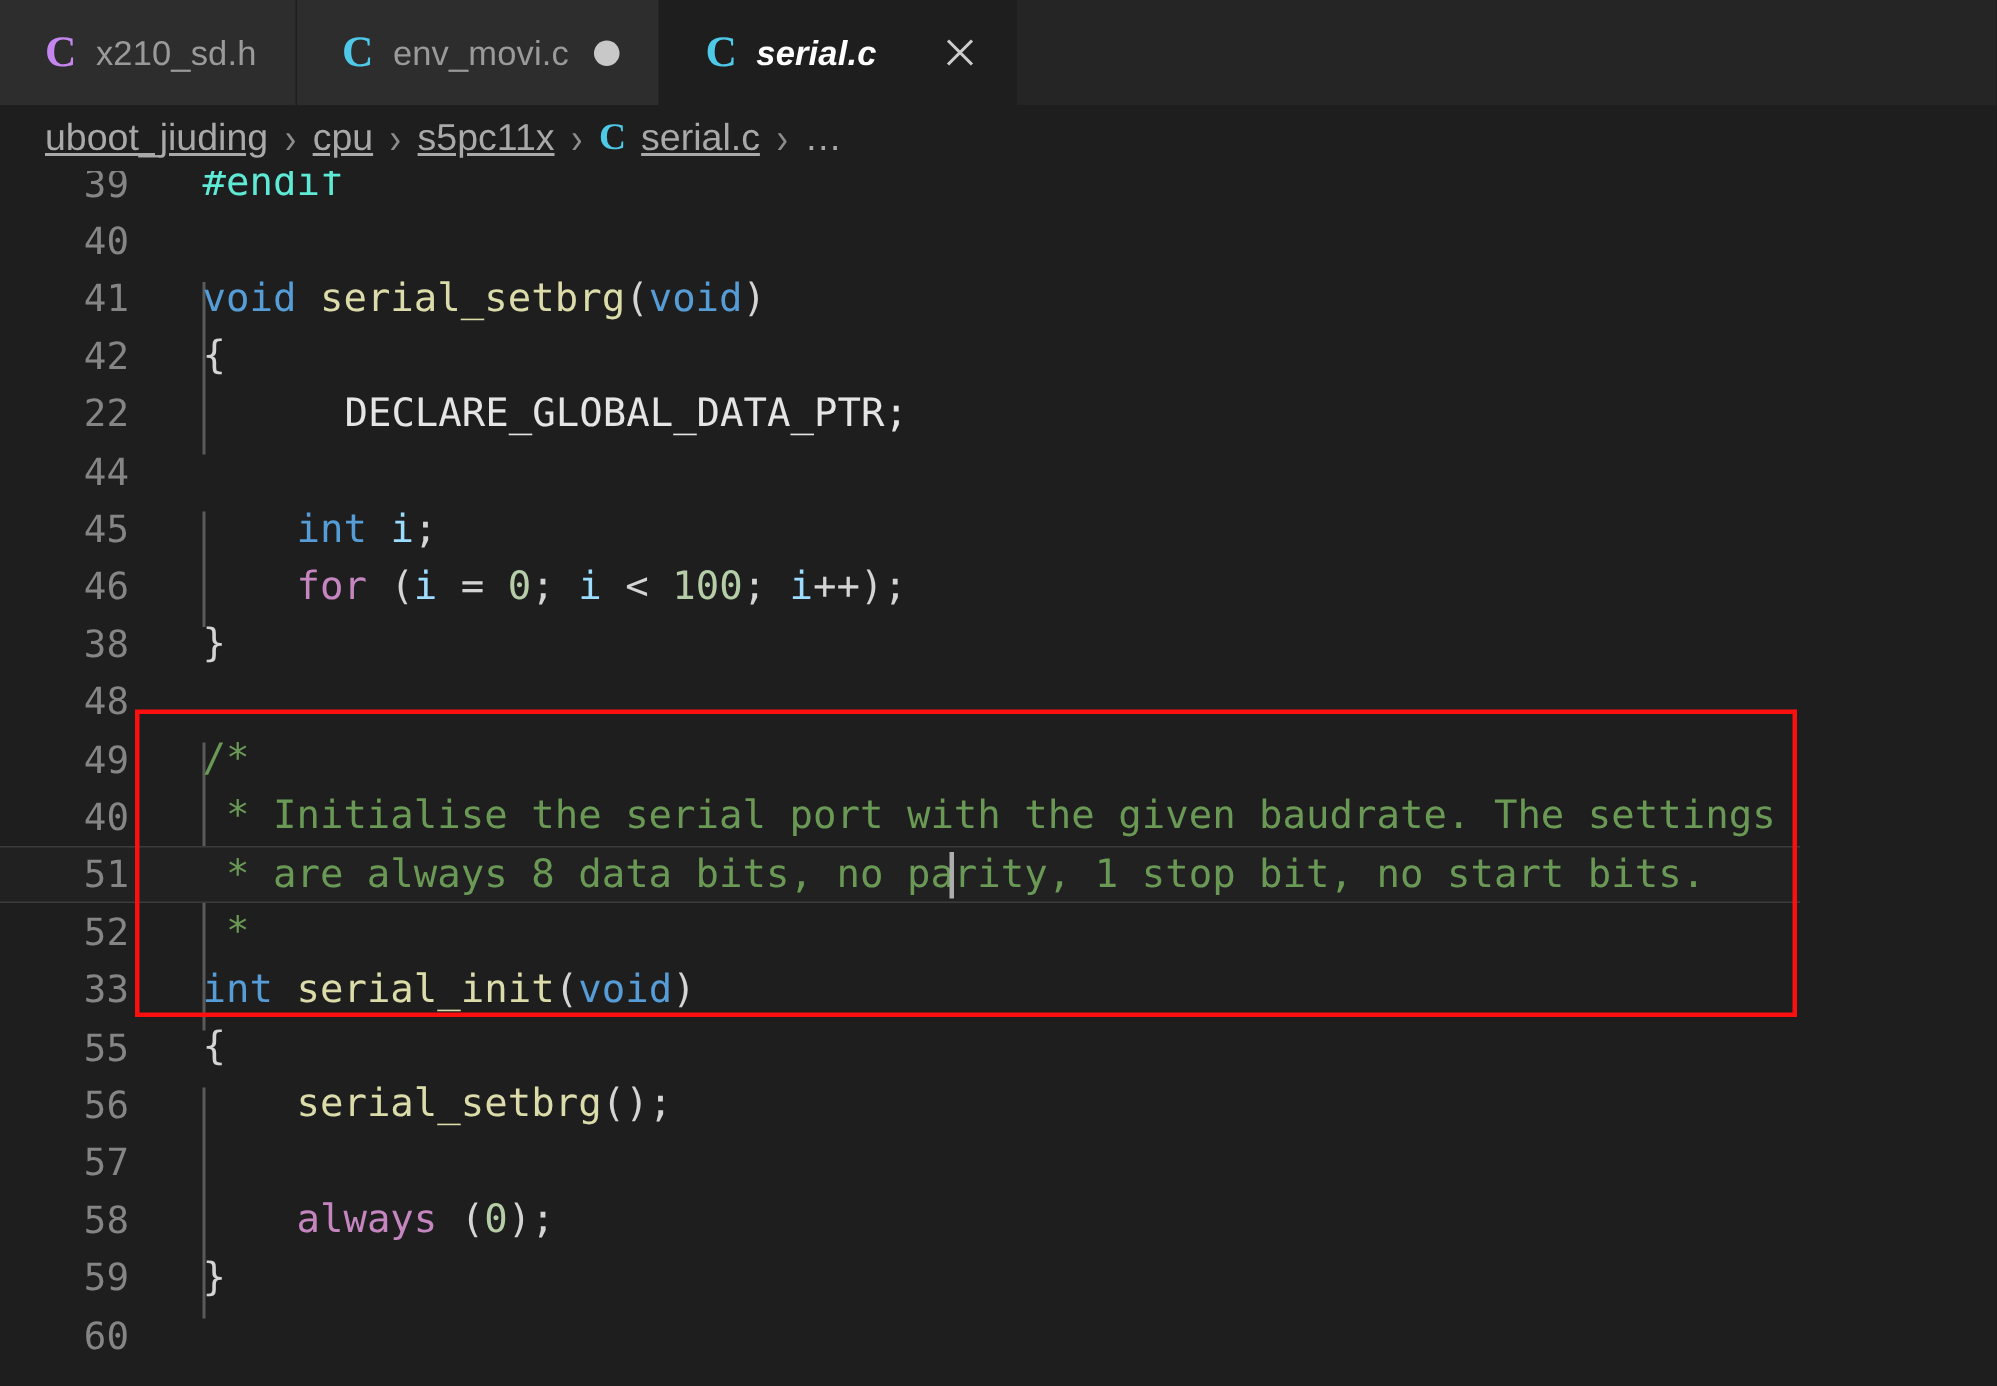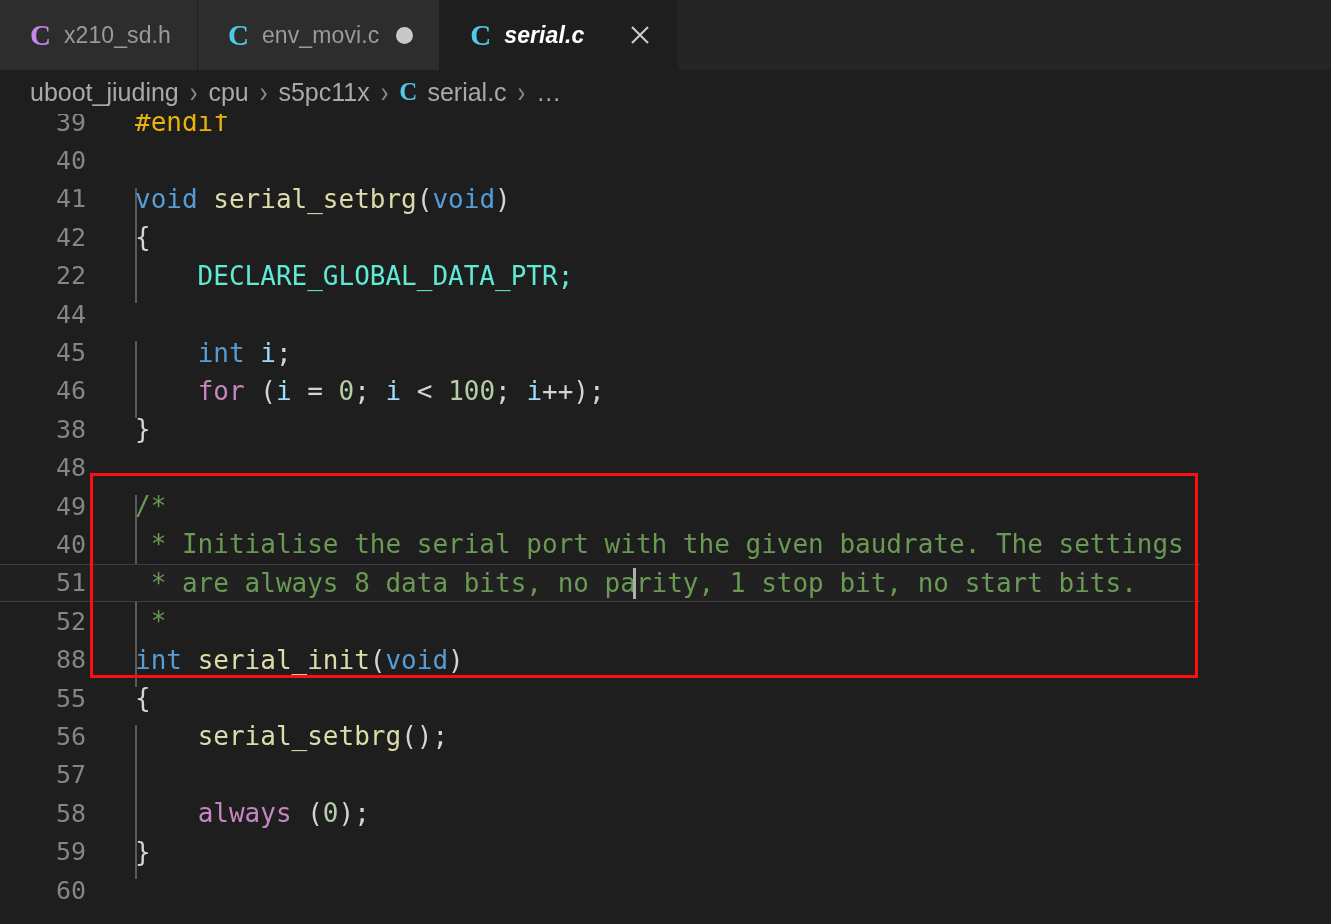--- a/index.html
+++ b/index.html
@@ -93,20 +93,21 @@
     align-items: center;
     padding-left: 30px;
     gap: 0;
     white-space: nowrap;
     overflow: hidden;
   }
   .crumb {
     font-size: 25px;
     color: #a9a9a9;
     cursor: pointer;
+    text-decoration: underline;
   }
   .crumb-sep {
     font-size: 23px;
     color: #8c8c8c;
     padding: 0 11px;
     transform: scaleY(1.25);
   }
   .crumb-lang {
     font-family: "Liberation Serif", serif;
     font-size: 25px;
@@ -172,24 +173,24 @@
     width: 1.6px;
     background: #5a5a5a;
   }
 
   
   .kw      { color: #569cd6; }   
   .kwc     { color: #c586c0; }   
   .fn      { color: #dcdcaa; }   
   .num     { color: #b5cea8; }   
   .var     { color: #9cdcfe; }   
-  .pp      { color: #eab308; }   
+  .pp      { color: #5eead4; }   
   .cmt     { color: #6a9955; }   
   .punct   { color: #d4d4d4; }
-  .macro   { color: #5eead4; }
+  .macro   { color: #e5e5e5; margin-left: 32px; }
 
   
   .caret {
     position: absolute;
     width: 3px;
     background: #aeafad;
   }
 
   
   .redbox {
@@ -317,21 +318,21 @@
         <span class="caret" style="left:633px;top:4px;height:31px;"></span>
       </div>
 
       <div class="row">
         <span class="lnum">52</span>
         <span class="code cmt"> *</span>
       </div>
 
 
       <div class="row">
-        <span class="lnum">88</span>
+        <span class="lnum">33</span>
         <span class="code"><span class="kw">int</span> <span class="fn">serial_init</span><span class="punct">(</span><span class="kw">void</span><span class="punct">)</span></span>
       </div>
 
       <div class="row">
         <span class="lnum">55</span>
         <span class="code"><span class="punct">{</span></span>
       </div>
 
       <div class="row">
         <span class="lnum">56</span>

